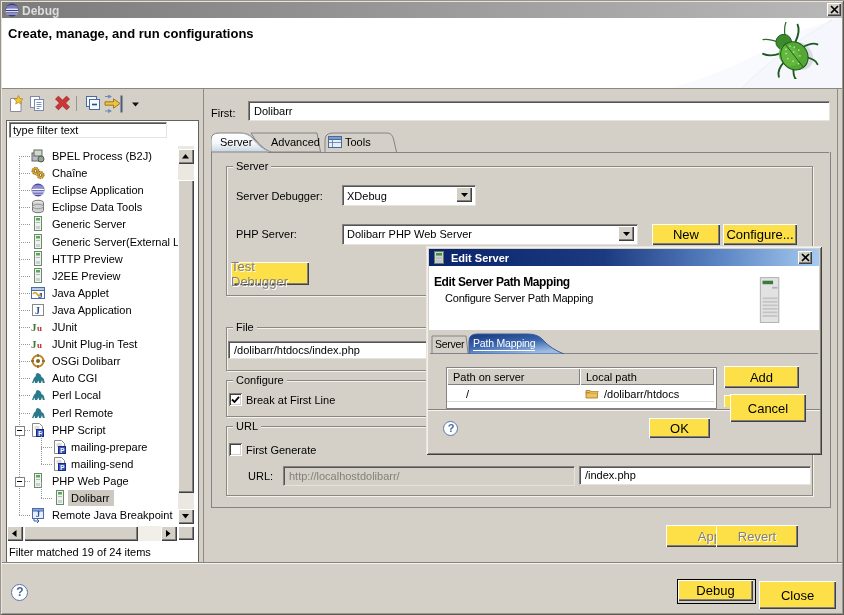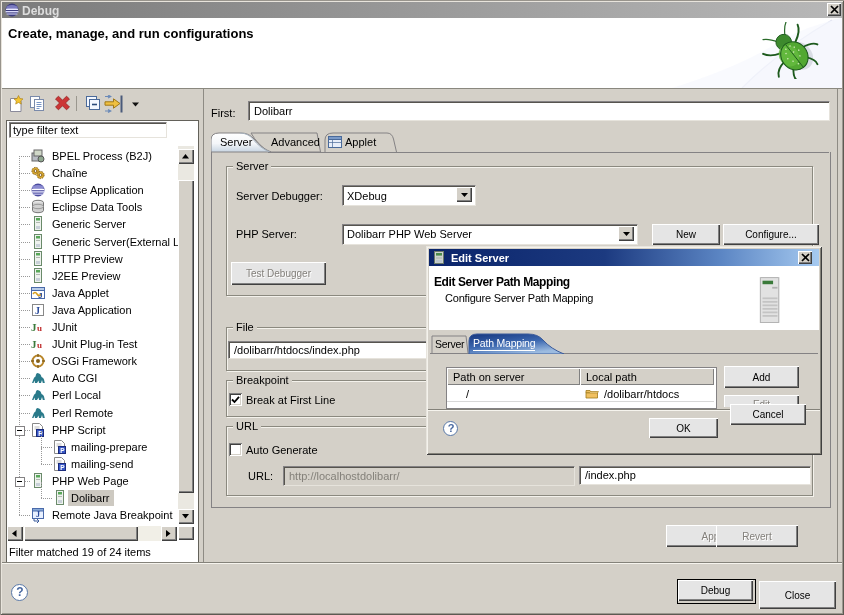--- a/index.html
+++ b/index.html
@@ -1,18 +1,18 @@
 <!DOCTYPE html>
 <html><head><meta charset="utf-8">
 <style>
 html,body{margin:0;padding:0}
 body{width:844px;height:615px;overflow:hidden;font-family:"Liberation Sans",sans-serif;background:#d4d0c8;position:relative;font-size:11px;color:#000}
 .abs{position:absolute}
 .raised{background:#d4d0c8;box-shadow:inset 1px 1px 0 #fff,inset -1px -1px 0 #404040,inset -2px -2px 0 #808080}
-.btn{background:#e5e5e5;box-shadow:inset 1px 1px 0 #fff,inset -1px -1px 0 #404040,inset -2px -2px 0 #808080;display:flex;align-items:center;justify-content:center;font-size:10px}
+.btn{background:#fde047;box-shadow:inset 1px 1px 0 #fff,inset -1px -1px 0 #404040,inset -2px -2px 0 #808080;display:flex;align-items:center;justify-content:center;font-size:13px}
 .btn.dis{color:#827f7a;text-shadow:1px 1px 0 #fff}
 .field{background:#fff;border:1px solid;border-color:#848284 #e6e3dc #e6e3dc #848284;box-shadow:inset 1px 1px 0 #56544e}
 .gfield{background:#d4d0c8;border:1px solid;border-color:#848284 #e6e3dc #e6e3dc #848284;box-shadow:inset 1px 1px 0 #56544e;color:#84817a}
 .grp{border:1px solid #8b897f;box-shadow:1px 1px 0 #f4f2ec,inset 1px 1px 0 #f4f2ec}
 .grp .lbl{position:absolute;top:-7px;left:6px;background:#d4d0c8;padding:0 3px;font-size:11px}
 .cb{width:13px;height:13px;background:#fff;box-shadow:inset 1px 1px 0 #808080,inset -1px -1px 0 #fff,inset 2px 2px 0 #404040,inset -2px -2px 0 #d4d0c8}
 .txt{white-space:nowrap;font-size:11px}
 </style></head>
 <body>
 
@@ -165,21 +165,21 @@
       </svg></div><div class="abs txt" style="left:52px;top:303.9px">Java Application</div><div class="abs" style="left:19px;top:327px;width:11px;height:1px;border-top:1px dotted #999"></div><div class="abs" style="left:30px;top:319px;width:16px;height:16px"><svg width="16" height="16" viewBox="0 0 16 16">
         <text x="1" y="12" font-size="11" font-weight="bold" fill="#3a7a3a" font-family="Liberation Serif">J</text>
         <text x="7" y="12" font-size="9" font-weight="bold" fill="#c03030" font-family="Liberation Serif">u</text>
       </svg></div><div class="abs txt" style="left:52px;top:321px">JUnit</div><div class="abs" style="left:19px;top:344.1px;width:11px;height:1px;border-top:1px dotted #999"></div><div class="abs" style="left:30px;top:336.1px;width:16px;height:16px"><svg width="16" height="16" viewBox="0 0 16 16">
         <text x="1" y="12" font-size="11" font-weight="bold" fill="#3a7a3a" font-family="Liberation Serif">J</text>
         <text x="7" y="12" font-size="9" font-weight="bold" fill="#c03030" font-family="Liberation Serif">u</text>
       </svg></div><div class="abs txt" style="left:52px;top:338.1px">JUnit Plug-in Test</div><div class="abs" style="left:19px;top:361.20000000000005px;width:11px;height:1px;border-top:1px dotted #999"></div><div class="abs" style="left:30px;top:353.20000000000005px;width:16px;height:16px"><svg width="16" height="16" viewBox="0 0 16 16">
         <circle cx="8" cy="8" r="5.5" fill="none" stroke="#b8862a" stroke-width="2"></circle>
         <circle cx="8" cy="8" r="2" fill="#86611a"></circle>
         <path d="M8 1 v3 M8 12 v3 M1 8 h3 M12 8 h3" stroke="#86611a" stroke-width="1.4"></path>
-      </svg></div><div class="abs txt" style="left:52px;top:355.20000000000005px">OSGi Framework</div><div class="abs" style="left:19px;top:378.3px;width:11px;height:1px;border-top:1px dotted #999"></div><div class="abs" style="left:30px;top:370.3px;width:16px;height:16px"><svg width="16" height="16" viewBox="0 0 16 16">
+      </svg></div><div class="abs txt" style="left:52px;top:355.20000000000005px">OSGi Dolibarr</div><div class="abs" style="left:19px;top:378.3px;width:11px;height:1px;border-top:1px dotted #999"></div><div class="abs" style="left:30px;top:370.3px;width:16px;height:16px"><svg width="16" height="16" viewBox="0 0 16 16">
         <path d="M2 13 l1.5-4 q0.5-2 2-2.5 l0.5-2 q0.3-1.5 1.5-1.5 l1.5 0.5 q1.5 0.3 2 2 l0.5 1.5 q2 0.5 2.5 2.5 l0.8 3.5 h-2 l-0.8-3 -1 3 h-2 l-0.5-2.5 -1.5 2.5 h-2 l-0.5-2.5 -1 2.5 z" fill="#2a7a8a"></path>
       </svg></div><div class="abs txt" style="left:52px;top:372.3px">Auto CGI</div><div class="abs" style="left:19px;top:395.40000000000003px;width:11px;height:1px;border-top:1px dotted #999"></div><div class="abs" style="left:30px;top:387.40000000000003px;width:16px;height:16px"><svg width="16" height="16" viewBox="0 0 16 16">
         <path d="M2 13 l1.5-4 q0.5-2 2-2.5 l0.5-2 q0.3-1.5 1.5-1.5 l1.5 0.5 q1.5 0.3 2 2 l0.5 1.5 q2 0.5 2.5 2.5 l0.8 3.5 h-2 l-0.8-3 -1 3 h-2 l-0.5-2.5 -1.5 2.5 h-2 l-0.5-2.5 -1 2.5 z" fill="#2a7a8a"></path>
       </svg></div><div class="abs txt" style="left:52px;top:389.40000000000003px">Perl Local</div><div class="abs" style="left:19px;top:412.5px;width:11px;height:1px;border-top:1px dotted #999"></div><div class="abs" style="left:30px;top:404.5px;width:16px;height:16px"><svg width="16" height="16" viewBox="0 0 16 16">
         <path d="M2 13 l1.5-4 q0.5-2 2-2.5 l0.5-2 q0.3-1.5 1.5-1.5 l1.5 0.5 q1.5 0.3 2 2 l0.5 1.5 q2 0.5 2.5 2.5 l0.8 3.5 h-2 l-0.8-3 -1 3 h-2 l-0.5-2.5 -1.5 2.5 h-2 l-0.5-2.5 -1 2.5 z" fill="#2a7a8a"></path>
       </svg></div><div class="abs txt" style="left:52px;top:406.5px">Perl Remote</div><div class="abs" style="left:19px;top:429.6px;width:11px;height:1px;border-top:1px dotted #999"></div><div class="abs" style="left:15px;top:425.6px;width:8px;height:8px;background:#fff;border:1px solid #848284"></div><div class="abs" style="left:17px;top:429.6px;width:5px;height:1px;background:#000"></div><div class="abs" style="left:30px;top:421.6px;width:16px;height:16px"><svg width="16" height="16" viewBox="0 0 16 16">
         <path d="M2.5 1.5 h7 l3 3 v10 h-10 z" fill="#fff" stroke="#888"></path>
         <path d="M4.5 5 h5 M4.5 7 h5" stroke="#aaa" stroke-width="0.8"></path>
         <rect x="6.5" y="7.5" width="7" height="7" fill="#3858c8" stroke="#1a2a7a"></rect>
         <text x="8.2" y="13.6" font-size="6.5" font-weight="bold" fill="#fff" font-family="Liberation Sans">P</text>
@@ -263,21 +263,21 @@
       <path d="M114 21 L114 9 Q114 2 122 2 L176 2 Q181 2 182.5 8 L185.5 21" fill="#d4d0c8" stroke="#848284" stroke-width="1"></path>
       <path d="M40 2 L106 2 L109.5 21 L58 21 Q46 13 40 2" fill="#d4d0c8" stroke="#848284" stroke-width="1"></path>
       <path d="M0 21 L0 9 Q0 2 8 2 L30 2 Q38 2 43 8 Q50 17 60 21 Z" fill="url(#selgrad)" stroke="#848284"></path>
       <path d="M30 2 Q38 2 43 8 Q50 17 60 21" fill="none" stroke="#a8b4c0" stroke-width="1" transform="translate(-1.2,0)"></path>
       <rect x="117.5" y="5.5" width="13" height="11" fill="#e8eef8" stroke="#4a6a9a"></rect>
       <rect x="117.5" y="5.5" width="13" height="3" fill="#7a9ac8" stroke="#4a6a9a"></rect>
       <path d="M117.5 11.5 h13 M121.5 8.5 v8" stroke="#4a6a9a" stroke-width="0.7"></path>
     </svg>
     <div class="abs txt" style="left:220px;top:136px">Server</div>
     <div class="abs txt" style="left:271px;top:136px">Advanced</div>
-    <div class="abs txt" style="left:345px;top:136px">Applet</div>
+    <div class="abs txt" style="left:345px;top:136px">Tools</div>
   </div>
 
 
 <div class="abs" style="left:211px;top:152px;width:618px;height:355px;border:1px solid #848284;border-top:0"></div>
 <div class="abs" style="left:268px;top:152px;width:561px;height:1px;background:#848284"></div>
 
 
 <div class="abs grp" style="left:226px;top:166px;width:585px;height:128px">
  <span class="lbl">Server</span>
 </div>
@@ -289,46 +289,46 @@
     <path d="M0 0 h7 l-3.5 4 z" fill="#000"></path>
   </svg>
 <div class="abs txt" style="left:236px;top:228px">PHP Server:</div>
 <div class="abs field" style="left:342px;top:224px;width:294px;height:19px"></div>
 <div class="abs txt" style="left:347px;top:228px">Dolibarr PHP Web Server</div>
 <div class="abs raised" style="left:618px;top:226px;width:16px;height:15px"></div>
 <svg class="abs" style="left:623px;top:232px" width="7" height="4" viewBox="0 0 7 4">
     <path d="M0 0 h7 l-3.5 4 z" fill="#000"></path>
   </svg>
 <div class="abs btn" style="left:652px;top:224px;width:68px;height:21px">New</div>
-<div class="abs btn" style="left:723px;top:224px;width:96px;height:21px">Configure...</div>
-<div class="abs btn dis" style="left:231px;top:262px;width:95px;height:23px">Test Debugger</div>
+<div class="abs btn" style="left:723px;top:224px;width:74px;height:21px">Configure...</div>
+<div class="abs btn dis" style="left:231px;top:262px;width:78px;height:23px">Test Debugger</div>
 
 
 <div class="abs grp" style="left:226px;top:327px;width:585px;height:42px">
  <span class="lbl">File</span>
 </div>
 <div class="abs field" style="left:228px;top:341px;width:581px;height:16px"></div>
 <div class="abs txt" style="left:234px;top:344px">/dolibarr/htdocs/index.php</div>
 
 
 <div class="abs grp" style="left:226px;top:380px;width:585px;height:35px">
- <span class="lbl">Breakpoint</span>
+ <span class="lbl">Configure</span>
 </div>
 <div class="abs cb" style="left:229px;top:393px"></div>
 <svg class="abs" style="left:231px;top:396px" width="9" height="8" viewBox="0 0 9 8">
     <path d="M1 3.5 L3.5 6 L8 0.8" stroke="#000" stroke-width="1.8" fill="none"></path>
   </svg>
 <div class="abs txt" style="left:246px;top:394px">Break at First Line</div>
 
 
 <div class="abs grp" style="left:226px;top:426px;width:585px;height:68px">
  <span class="lbl">URL</span>
 </div>
 <div class="abs cb" style="left:229px;top:443px"></div>
-<div class="abs txt" style="left:246px;top:444px">Auto Generate</div>
+<div class="abs txt" style="left:246px;top:444px">First Generate</div>
 <div class="abs txt" style="left:248px;top:470px">URL:</div>
 <div class="abs gfield" style="left:283px;top:466px;width:290px;height:18px"></div>
 <div class="abs txt" style="left:289px;top:470px;color:#84817a">http://localhostdolibarr/</div>
 <div class="abs field" style="left:579px;top:466px;width:230px;height:17px"></div>
 <div class="abs txt" style="left:585px;top:469px">/index.php</div>
 
 
 <div class="abs btn dis" style="left:666px;top:525px;width:96px;height:22px">Apply</div>
 <div class="abs btn dis" style="left:716px;top:525px;width:82px;height:22px">Revert</div>
 
@@ -407,16 +407,16 @@
 <div class="abs" style="left:724px;top:395px;width:75px;height:12px;overflow:hidden">
  <div class="btn dis" style="width:75px;height:22px;align-items:flex-start;padding-top:4px;box-sizing:border-box">Edit</div>
 </div>
 
 
 <div class="abs" style="left:428px;top:409px;width:392px;height:0;border-top:1px solid #84827a;border-bottom:1px solid #f6f4ee"></div>
 
 
 <div class="abs" style="left:443px;top:421px;width:13px;height:13px;border:1.5px solid #5878a8;border-radius:50%;background:#fff"></div>
 <div class="abs" style="left:443px;top:421px;width:16px;height:15px;color:#4868a0;font-size:11px;font-weight:bold;text-align:center;line-height:15px">?</div>
-<div class="abs btn" style="left:649px;top:418px;width:69px;height:20px">OK</div>
-<div class="abs btn" style="left:730px;top:404px;width:76px;height:21px">Cancel</div>
+<div class="abs btn" style="left:649px;top:418px;width:61px;height:20px">OK</div>
+<div class="abs btn" style="left:730px;top:394px;width:76px;height:28px">Cancel</div>
 
 
 
 </body></html>

